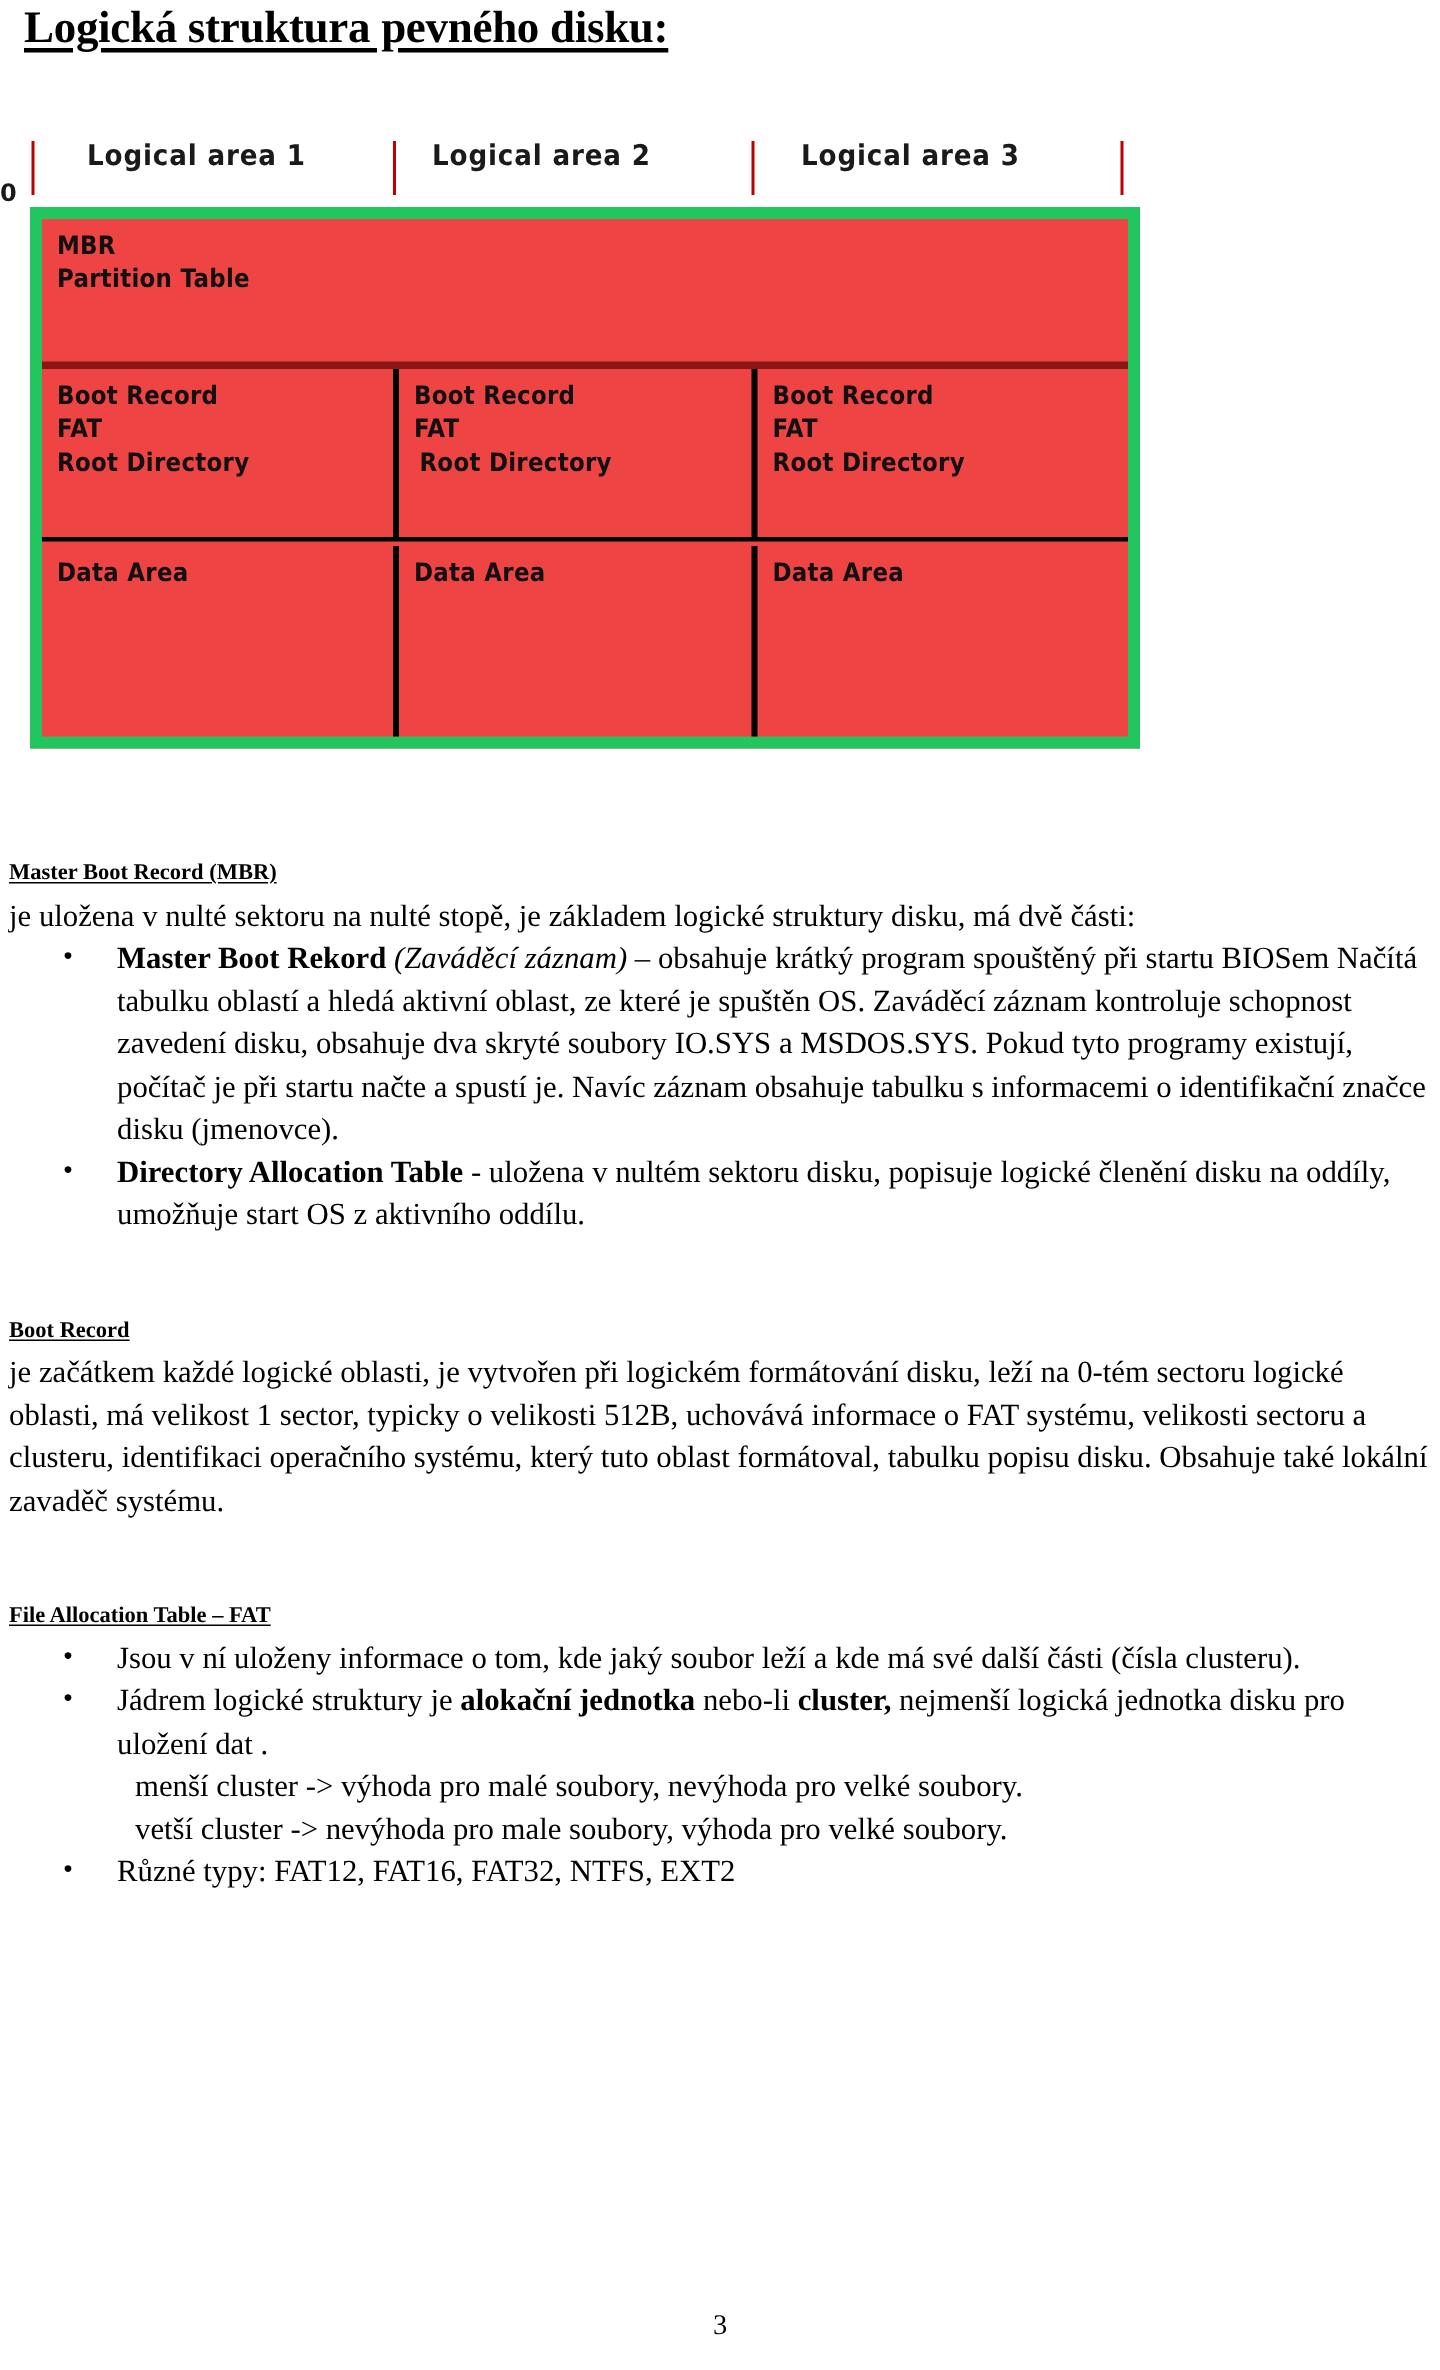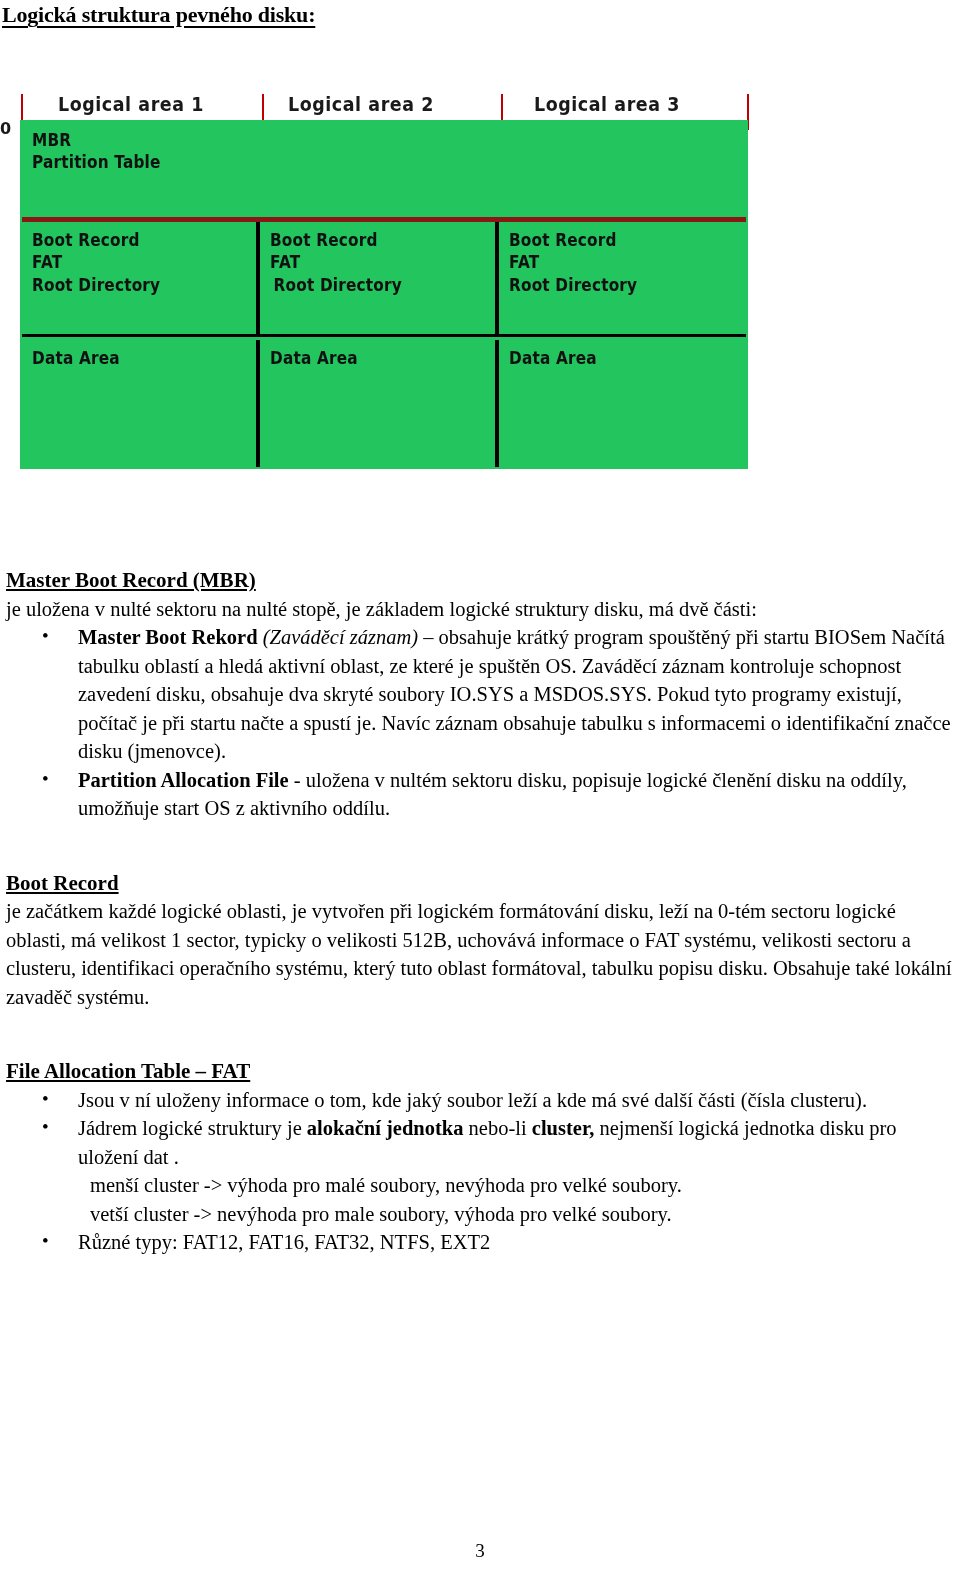--- a/index.html
+++ b/index.html
@@ -12,23 +12,23 @@
     height: 1580px;
     position: relative;
     font-family: "Liberation Serif", "DejaVu Serif", serif;
     color: #000000;
     overflow: hidden;
   }
 
   
   .page-title {
     position: absolute;
-    left: 2px;
+    left: 16px;
     top: 2px;
-    font-size: 22px;
+    font-size: 30px;
     font-weight: bold;
     letter-spacing: -0.2px;
     text-decoration: underline;
     text-underline-offset: 4px;
     white-space: nowrap;
   }
 
   
   .diagram {
     position: absolute;
@@ -78,25 +78,25 @@
     top: 33px;
     font-family: "DejaVu Sans", "Liberation Sans", sans-serif;
     font-size: 16px;
     font-weight: bold;
     color: #1a1a1a;
   }
 
   .disk-box {
     position: absolute;
     left: 20px;
-    top: 34px;
+    top: 52px;
     width: 724px;
     height: 345px;
-    border: 2px solid #22c55e;
-    background: #22c55e;
+    border: 8px solid #22c55e;
+    background: #ef4444;
     box-sizing: content-box;
   }
   .row {
     position: absolute;
     left: 0;
     width: 100%;
     box-sizing: border-box;
   }
   .row-mbr {
     top: 0;
@@ -137,21 +137,21 @@
     position: absolute;
     left: 0;
     top: 566px;
     width: 960px;
     font-size: 20.5px;
     line-height: 28.5px;
   }
   .sec-head {
     margin: 0;
     padding: 0 0 0 6px;
-    font-size: 21px;
+    font-size: 15px;
     font-weight: bold;
     text-decoration: underline;
     text-underline-offset: 2px;
     display: inline-block;
   }
   .head-wrap { padding-left: 0; }
   .para {
     margin: 0;
     padding: 0 6px 0 6px;
   }
@@ -251,21 +251,21 @@
 </div>
 
 <div class="body-text">
 
   <div class="head-wrap">
     <span class="sec-head">Master Boot Record (MBR)</span>
   </div>
   <p class="para">je uložena v nulté sektoru na nulté stopě, je základem logické struktury disku, má dvě části:</p>
   <ul class="bullets">
     <li><b class="strong">Master Boot Rekord</b> <i class="em">(Zaváděcí záznam)</i><span> – obsahuje krátký program spouštěný při startu BIOSem Načítá tabulku oblastí a hledá aktivní oblast, ze které je spuštěn OS. Zaváděcí záznam kontroluje schopnost zavedení disku, obsahuje dva skryté soubory IO.SYS a MSDOS.SYS. Pokud tyto programy existují, počítač je při startu načte a spustí je. Navíc záznam obsahuje tabulku s informacemi o identifikační značce disku (jmenovce).</span></li>
-    <li><b class="strong">Partition Allocation File</b><span> - uložena v nultém sektoru disku, popisuje logické členění disku na oddíly, umožňuje start OS z aktivního oddílu.</span></li>
+    <li><b class="strong">Directory Allocation Table</b><span> - uložena v nultém sektoru disku, popisuje logické členění disku na oddíly, umožňuje start OS z aktivního oddílu.</span></li>
   </ul>
 
   <div class="gap-lg"></div>
 
   <div class="head-wrap">
     <span class="sec-head">Boot Record</span>
   </div>
   <p class="para">je začátkem každé logické oblasti, je vytvořen při logickém formátování disku, leží na 0-tém sectoru logické oblasti, má velikost 1 sector, typicky o velikosti 512B, uchovává informace o FAT systému, velikosti sectoru a clusteru, identifikaci operačního systému, který tuto oblast formátoval, tabulku popisu disku. Obsahuje také lokální zavaděč systému.</p>
 
   <div class="gap-lg"></div>

